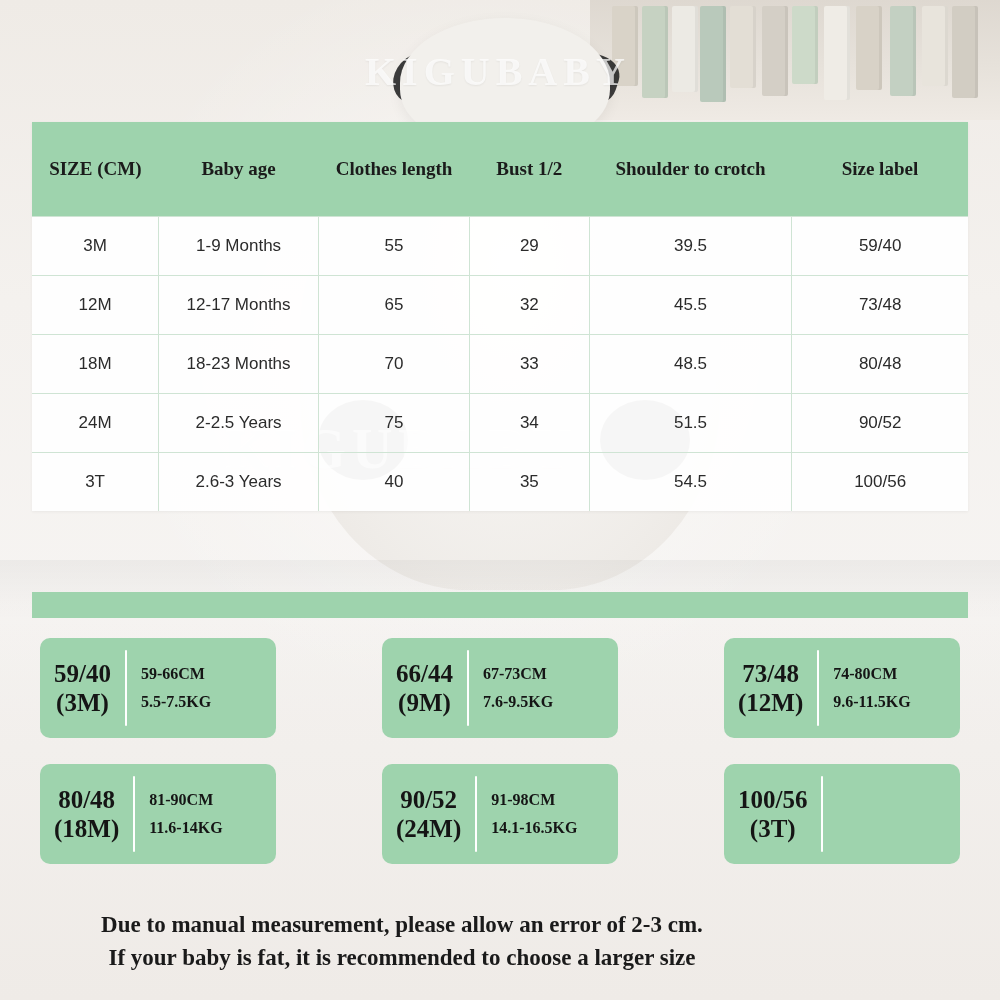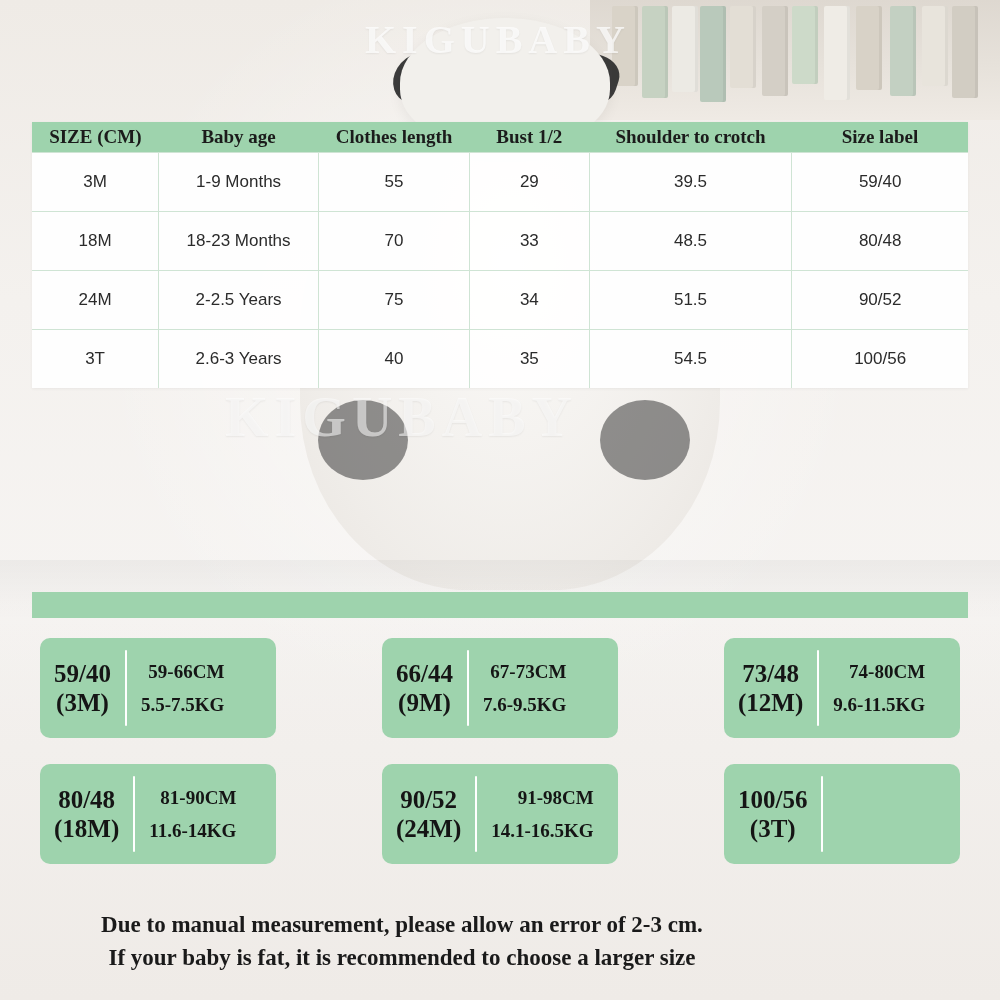--- a/index.html
+++ b/index.html
@@ -116,20 +116,21 @@
   
   .watermark {
     position: absolute;
     color: rgba(255,255,255,0.72);
     font-family: "Liberation Serif", serif;
     letter-spacing: 6px;
     font-weight: 700;
     text-shadow: 0 1px 2px rgba(0,0,0,0.06);
     pointer-events: none;
     user-select: none;
+    margin-top: 32px;
   }
   #watermark-top {
     top: 16px;
     left: 365px;
     font-size: 40px;
   }
   #watermark-mid {
     top: 385px;
     left: 225px;
     font-size: 56px;
@@ -147,21 +148,21 @@
     box-shadow: 0 1px 3px rgba(0,0,0,.05);
   }
   #size-table thead tr {
     background: #9ed3ad;
   }
   #size-table thead th {
     font-family: "Liberation Serif", serif;
     font-size: 19px;
     font-weight: 700;
     color: #1b1b1b;
-    padding: 4px 4px;
+    padding: 36px 4px;
     text-align: center;
     border: none;
   }
   #size-table tbody td {
     font-family: "Liberation Sans", sans-serif;
     font-size: 17px;
     color: #2b2b2b;
     text-align: center;
     padding: 19px 4px;
     border: 1px solid #cfe4d4;
@@ -231,25 +232,24 @@
     margin: 6px 4px;
     border-radius: 1px;
   }
   .card .card-right {
     display: flex;
     flex-direction: column;
     justify-content: center;
     padding-left: 10px;
     font-family: "Liberation Serif", serif;
     font-weight: 700;
-    font-size: 19px;
+    font-size: 16px;
     color: #151515;
     line-height: 1.75;
     white-space: nowrap;
-    align-items: flex-end;
   }
 
   
   #notes {
     position: absolute;
     left: 0;
     top: 908px;
     width: 804px;
     text-align: center;
     font-family: "Liberation Serif", serif;
@@ -303,20 +303,28 @@
   <tbody>
     <tr>
       <td>3M</td>
       <td>1-9 Months</td>
       <td>55</td>
       <td>29</td>
       <td>39.5</td>
       <td>59/40</td>
     </tr>
     <tr>
+      <td>12M</td>
+      <td>12-17 Months</td>
+      <td>65</td>
+      <td>32</td>
+      <td>45.5</td>
+      <td>73/48</td>
+    </tr>
+    <tr>
       <td>18M</td>
       <td>18-23 Months</td>
       <td>70</td>
       <td>33</td>
       <td>48.5</td>
       <td>80/48</td>
     </tr>
     <tr>
       <td>24M</td>
       <td>2-2.5 Years</td>

